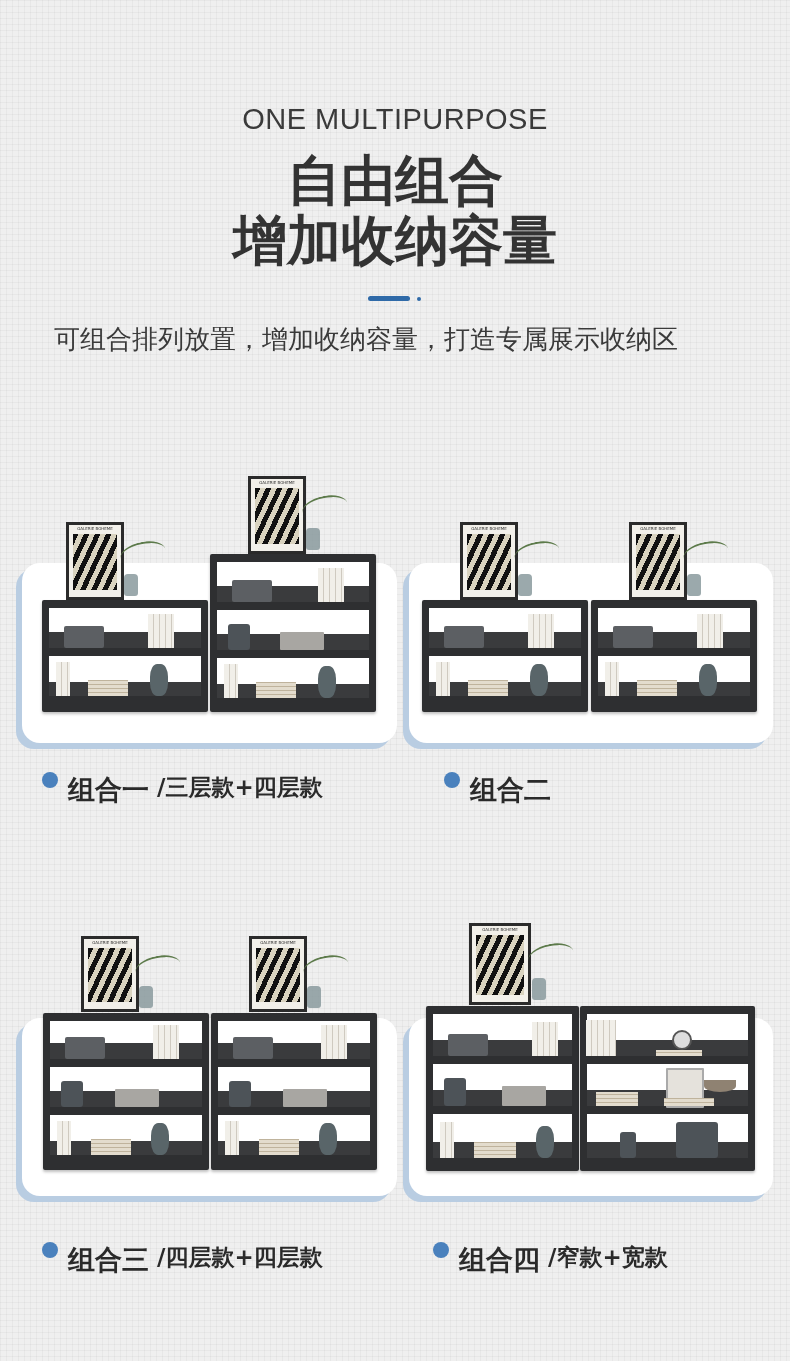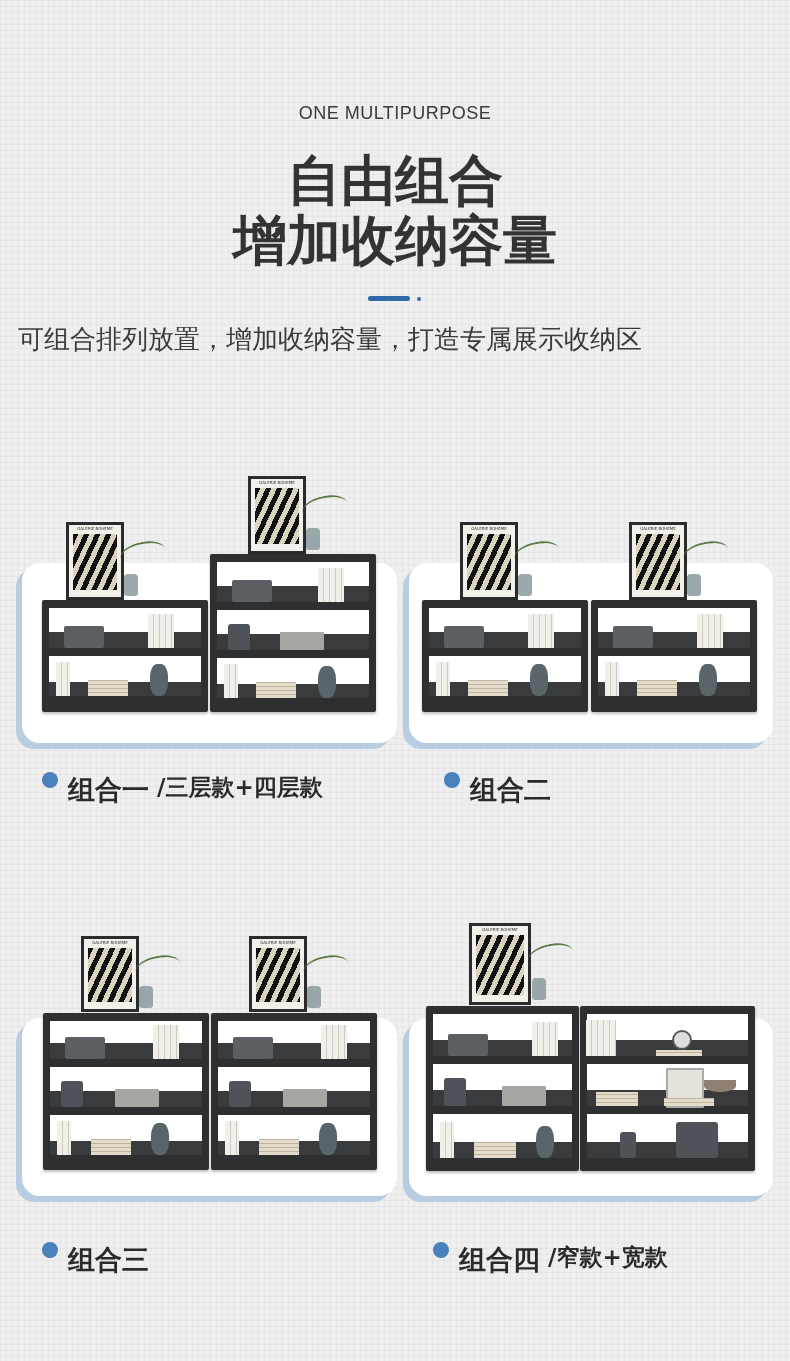--- a/index.html
+++ b/index.html
@@ -7,27 +7,27 @@
     width:790px; height:1361px; overflow:hidden; position:relative;
     background-color:#efefef;
     background-image:
       linear-gradient(rgba(0,0,0,0.035) 1px, transparent 1px),
       linear-gradient(90deg, rgba(0,0,0,0.035) 1px, transparent 1px);
     background-size:6px 6px;
     font-family:"DejaVu Sans","Liberation Sans",sans-serif;
     color:#333;
   }
   .abs { position:absolute; }
-  .eyebrow { top:103px; left:0; width:790px; text-align:center; font-family:"Liberation Sans",sans-serif; font-size:18px; letter-spacing:0.5px; color:#3a3a3a; }
+  .eyebrow { top:103px; left:0; width:790px; text-align:center; font-family:"Liberation Sans",sans-serif; font-size:29px; letter-spacing:0.5px; color:#3a3a3a; }
   .title { left:0; width:790px; text-align:center; font-size:54px; font-weight:bold; color:#333; line-height:62px; }
   .t1 { top:150px; }
   .t2 { top:210px; }
   .accent-dash { top:296px; left:368px; width:42px; height:5px; border-radius:3px; background:#2f6aa8; }
   .accent-dot { top:297px; left:417px; width:4px; height:4px; border-radius:50%; background:#2f6aa8; }
-  .subtitle { top:322px; left:0; width:660px; text-align:center; font-size:26px; color:#3a3a3a; }
+  .subtitle { top:322px; left:0; width:660px; text-align:center; font-size:26px; color:#3a3a3a;padding-left:36px; }
 
   .card-shadow { background:#b9cde2; border-radius:18px; }
   .card { background:#fff; border-radius:18px; }
 
   .caption { display:flex; align-items:flex-start; font-weight:bold; color:#2a2a2a; }
   .caption .dot { width:16px; height:16px; border-radius:50%; background:#4a81bd; margin-right:10px; }
   .caption .main { font-size:27px; margin-right:8px; }
   .caption .sub { font-size:23px; }
 
   
@@ -194,20 +194,21 @@
     <div class="pot" style="left:18px;top:68px;width:22px;height:26px;"></div>
     <div class="box" style="left:72px;top:76px;width:44px;height:18px;"></div>
     <div class="books" style="left:14px;top:108px;width:14px;height:34px;"></div>
     <div class="stack" style="left:48px;top:126px;width:40px;height:16px;"></div>
     <div class="sculpt" style="left:108px;top:110px;width:18px;height:32px;"></div>
   </div>
 </div>
 <div class="abs caption" style="left:42px;top:1242px;">
   <span class="dot"></span>
   <span class="main">组合三</span>
+  <span class="sub">/四层款+四层款</span>
 </div>
 
 <div class="abs card-shadow" style="left:403px;top:1024px;width:364px;height:178px;"></div>
 <div class="abs card" style="left:409px;top:1018px;width:364px;height:178px;"></div>
 <div class="abs" style="left:400px;top:910px;width:390px;height:270px;">
   <div class="poster" style="left:69px;top:13px;width:62px;height:82px;">
       <div class="cap">GALERIE BOHEME</div>
       <div class="art"></div>
     </div>
   <div class="plant" style="left:128px;top:34px;"></div>

